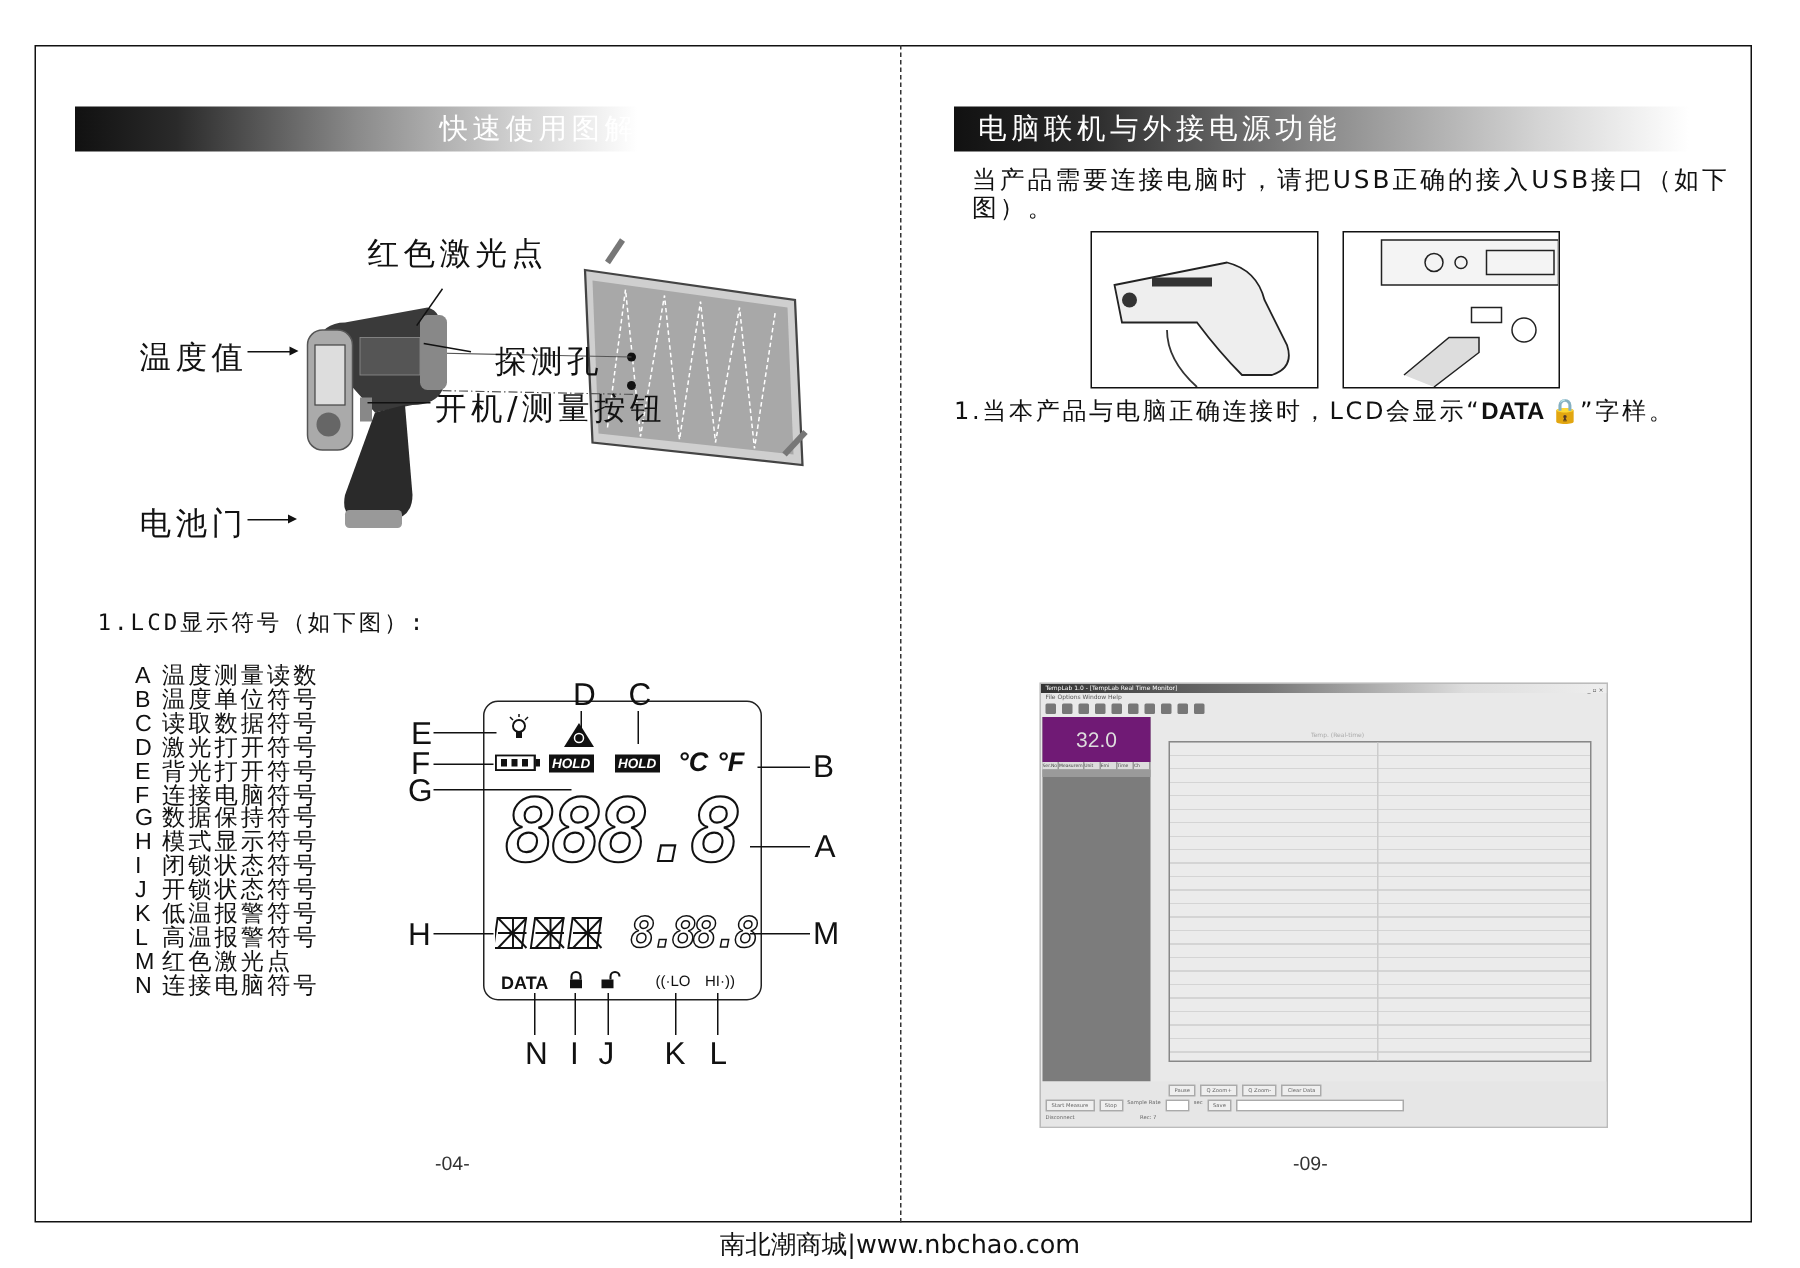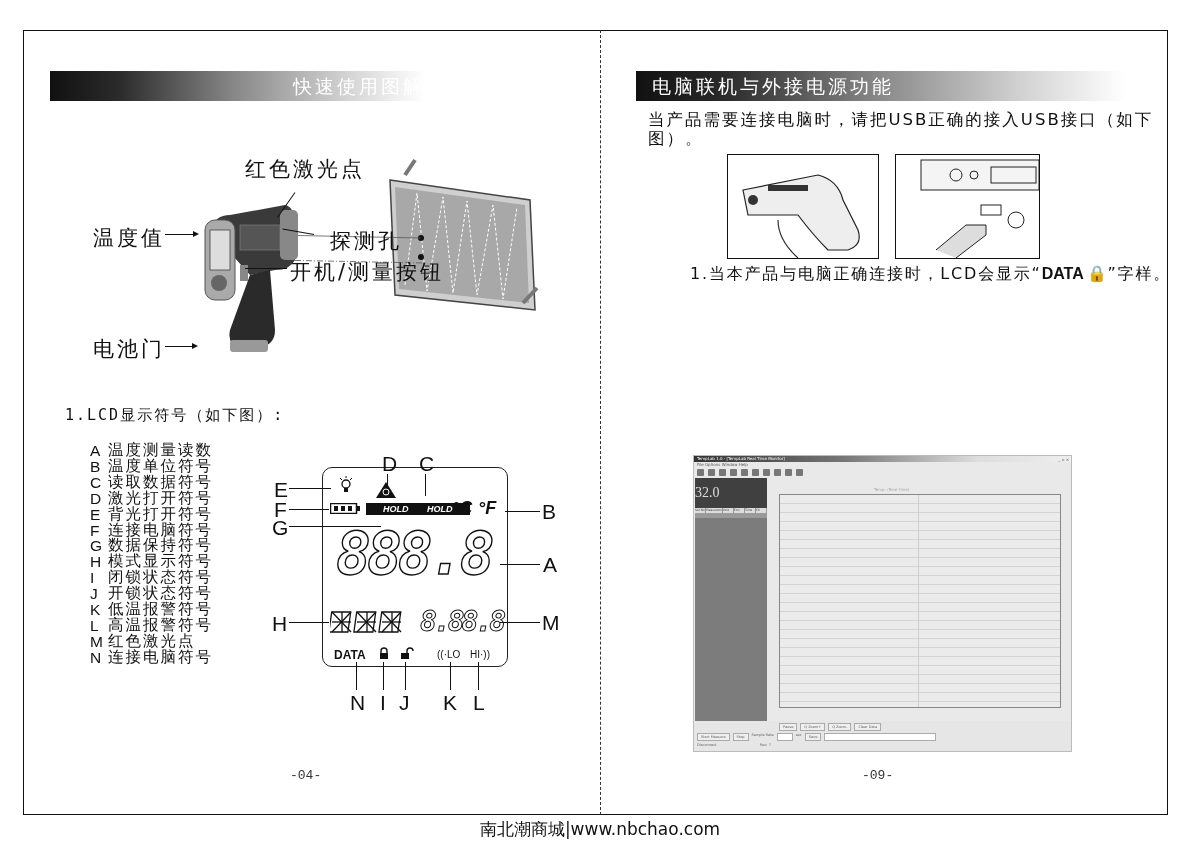--- a/index.html
+++ b/index.html
@@ -23,41 +23,41 @@
   .lcd-title { position:absolute; left:65px; top:406px; font-size:15px; letter-spacing:2px; font-family:"DejaVu Sans Mono", monospace; }
   .legend { position:absolute; left:90px; top:443px; font-size:15.5px; line-height:15.9px; }
   .legend-row { display:flex; gap:8px; white-space:nowrap; }
   .legend-key { width:10px; font-family:"Liberation Sans", sans-serif; }
   .legend-text { letter-spacing:2px; }
 
   .lcd { position:absolute; left:322px; top:467px; width:186px; height:200px; border:1.5px solid #222; border-radius:10px; box-sizing:border-box; }
   .lcd-letter { position:absolute; font-family:"Liberation Sans", sans-serif; font-size:21px; color:#111; line-height:1; }
   .lcd-line { position:absolute; height:1px; background:#111; }
   .lcd-vline { position:absolute; width:1px; background:#111; }
-  .badge { position:absolute; background:#111; color:#fff; font-family:"Liberation Sans", sans-serif; font-weight:bold; font-style:italic; font-size:9px; padding:1px 17px; }
+  .badge { position:absolute; background:#111; color:#fff; font-family:"Liberation Sans", sans-serif; font-weight:bold; font-style:italic; font-size:9px; padding:1px 2px; }
   .seg-big { position:absolute; font-family:"DejaVu Sans Mono", monospace; font-style:italic; font-size:58px; font-weight:bold; letter-spacing:-4px; color:transparent; -webkit-text-stroke:1.4px #111; }
   .seg-small { position:absolute; font-family:"DejaVu Sans Mono", monospace; font-style:italic; font-size:28px; font-weight:bold; letter-spacing:-3px; color:transparent; -webkit-text-stroke:1px #111; }
-  .page-num { position:absolute; top:768px; font-size:13px; font-family:Liberation Mono, monospace; color:#333; }
+  .page-num { position:absolute; top:768px; font-size:13px; font-family:Liberation Sans, sans-serif; color:#333; }
   .footer { position:absolute; left:0; width:1200px; top:818px; text-align:center; font-size:17px; font-family:"DejaVu Sans", sans-serif; }
 
   
   .intro { position:absolute; left:648px; top:110px; width:520px; font-size:16.5px; line-height:19px; letter-spacing:2px; }
   .photo { position:absolute; border:1px solid #111; background:#fff; overflow:hidden; }
-  .steps { position:absolute; left:636px; top:266px; width:535px; font-size:16px; line-height:15.8px; letter-spacing:1.8px;text-align:right; }
+  .steps { position:absolute; left:636px; top:266px; width:535px; font-size:16px; line-height:15.8px; letter-spacing:1.8px; }
   .step { padding-left:20px; text-indent:-20px; margin:0; }
   .step b { font-family:"Liberation Sans", sans-serif; letter-spacing:0; }
 
   
   .sw { position:absolute; left:693px; top:455px; width:377px; height:295px; background:#e9e9e9; border:1px solid #bbb; font-family:"DejaVu Sans", sans-serif; font-size:4px; color:#666; overflow:hidden; }
   .sw-title { height:6px; background:linear-gradient(to right,#333,#777 40%,#ddd 75%,#eee); color:#fff; font-size:4px; line-height:6px; padding-left:3px; }
   .sw-menu { height:5px; line-height:5px; padding-left:3px; color:#555; }
   .sw-tools { height:10px; display:flex; gap:4px; padding-left:3px; align-items:center; }
   .sw-tool { width:7px; height:7px; background:#777; border-radius:1px; }
   .sw-left { position:absolute; left:1px; top:22px; width:72px; height:243px; background:#7c7c7c; }
-  .sw-readout { height:30px; background:#404040; color:#ddd; font-size:14px; line-height:30px; font-family:Liberation Serif, serif; }
+  .sw-readout { height:30px; background:#701a75; color:#ddd; font-size:14px; text-align:center; line-height:30px; font-family:Liberation Sans, sans-serif; }
   .sw-table-head { height:5px; background:#ddd; display:flex; font-size:3px; color:#444; }
   .sw-table-head span { flex:1; border-right:1px solid #999; }
   .sw-row { height:5px; background:#9a9a9a; }
   .sw-chart { position:absolute; left:85px; top:38px; width:280px; height:212px; border:1px solid #888; background:#ebebeb;
               background-image:repeating-linear-gradient(to bottom, transparent 0 8px, #d4d4d4 8px 9px); }
   .sw-chart-title { position:absolute; left:180px; top:31px; color:#aaa; font-size:4px; }
   .sw-vgrid { position:absolute; left:138px; top:0; bottom:0; width:1px; background:#ccc; }
   .sw-ylabel { position:absolute; left:80px; top:115px; transform:rotate(-90deg); font-size:3px; color:#888; }
   .sw-bottom { position:absolute; left:0; right:0; bottom:0; height:30px; background:#e6e6e6; }
   .sw-btnrow { position:absolute; display:flex; gap:3px; font-size:3.5px; color:#666; }

